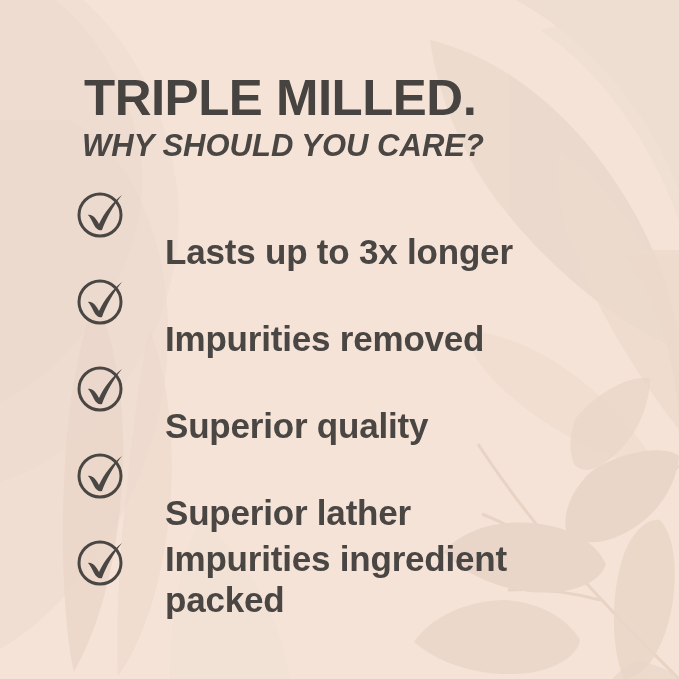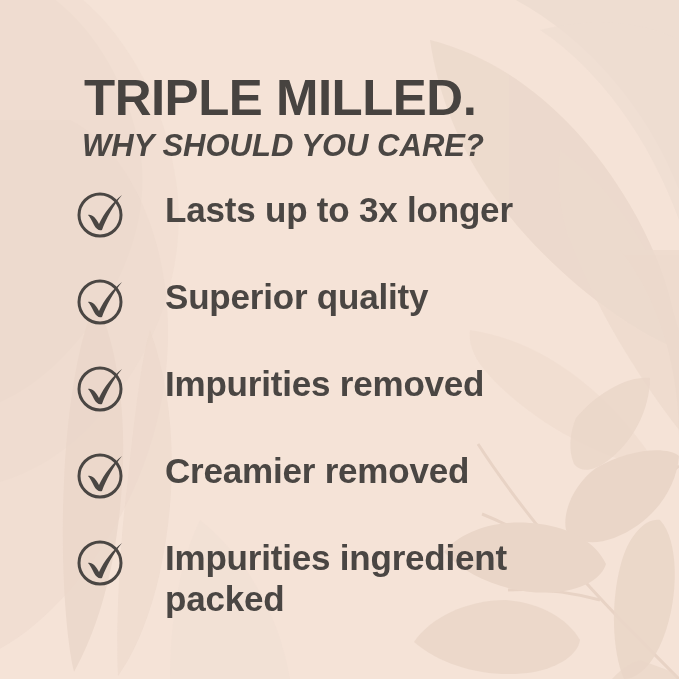--- a/index.html
+++ b/index.html
@@ -73,21 +73,21 @@
     list-style: none;
     margin: 0;
     padding: 0;
   }
 
   .benefit-row {
     position: relative;
     height: 87px;
     padding-left: 75px;
     display: flex;
-    align-items: flex-start;
+    align-items: flex-end;
   }
 
   .check-icon {
     position: absolute;
     left: 75px;
     top: 2px;
     width: 52px;
     height: 52px;
     flex: none;
   }
@@ -197,39 +197,39 @@
         </svg>
         <span class="benefit-text">Lasts up to 3x longer</span>
       </li>
 
       <li class="benefit-row">
         <svg class="check-icon" viewBox="0 0 52 52" xmlns="http://www.w3.org/2000/svg" aria-hidden="true">
           <circle cx="25" cy="27" r="21" fill="none" stroke="#4a4643" stroke-width="3"></circle>
           <path d="M 13 27 C 17 26 21 30 24 36 C 29 25 38 14 47 7
                    C 38 18 31 31 27 42 C 24 43 21 41 19 37 C 17 33 15 29 13 27 Z" fill="#4a4643"></path>
         </svg>
+        <span class="benefit-text">Impurities removed</span>
+      </li>
+
+      <li class="benefit-row">
+        <svg class="check-icon" viewBox="0 0 52 52" xmlns="http://www.w3.org/2000/svg" aria-hidden="true">
+          <circle cx="25" cy="27" r="21" fill="none" stroke="#4a4643" stroke-width="3"></circle>
+          <path d="M 13 27 C 17 26 21 30 24 36 C 29 25 38 14 47 7
+                   C 38 18 31 31 27 42 C 24 43 21 41 19 37 C 17 33 15 29 13 27 Z" fill="#4a4643"></path>
+        </svg>
         <span class="benefit-text">Superior quality</span>
       </li>
 
       <li class="benefit-row">
         <svg class="check-icon" viewBox="0 0 52 52" xmlns="http://www.w3.org/2000/svg" aria-hidden="true">
           <circle cx="25" cy="27" r="21" fill="none" stroke="#4a4643" stroke-width="3"></circle>
           <path d="M 13 27 C 17 26 21 30 24 36 C 29 25 38 14 47 7
                    C 38 18 31 31 27 42 C 24 43 21 41 19 37 C 17 33 15 29 13 27 Z" fill="#4a4643"></path>
         </svg>
-        <span class="benefit-text">Impurities removed</span>
-      </li>
-
-      <li class="benefit-row">
-        <svg class="check-icon" viewBox="0 0 52 52" xmlns="http://www.w3.org/2000/svg" aria-hidden="true">
-          <circle cx="25" cy="27" r="21" fill="none" stroke="#4a4643" stroke-width="3"></circle>
-          <path d="M 13 27 C 17 26 21 30 24 36 C 29 25 38 14 47 7
-                   C 38 18 31 31 27 42 C 24 43 21 41 19 37 C 17 33 15 29 13 27 Z" fill="#4a4643"></path>
-        </svg>
-        <span class="benefit-text">Creamier removed</span>
+        <span class="benefit-text">Superior lather</span>
       </li>
 
       <li class="benefit-row">
         <svg class="check-icon" viewBox="0 0 52 52" xmlns="http://www.w3.org/2000/svg" aria-hidden="true">
           <circle cx="25" cy="27" r="21" fill="none" stroke="#4a4643" stroke-width="3"></circle>
           <path d="M 13 27 C 17 26 21 30 24 36 C 29 25 38 14 47 7
                    C 38 18 31 31 27 42 C 24 43 21 41 19 37 C 17 33 15 29 13 27 Z" fill="#4a4643"></path>
         </svg>
         <span class="benefit-text">Impurities ingredient packed</span>
       </li>

